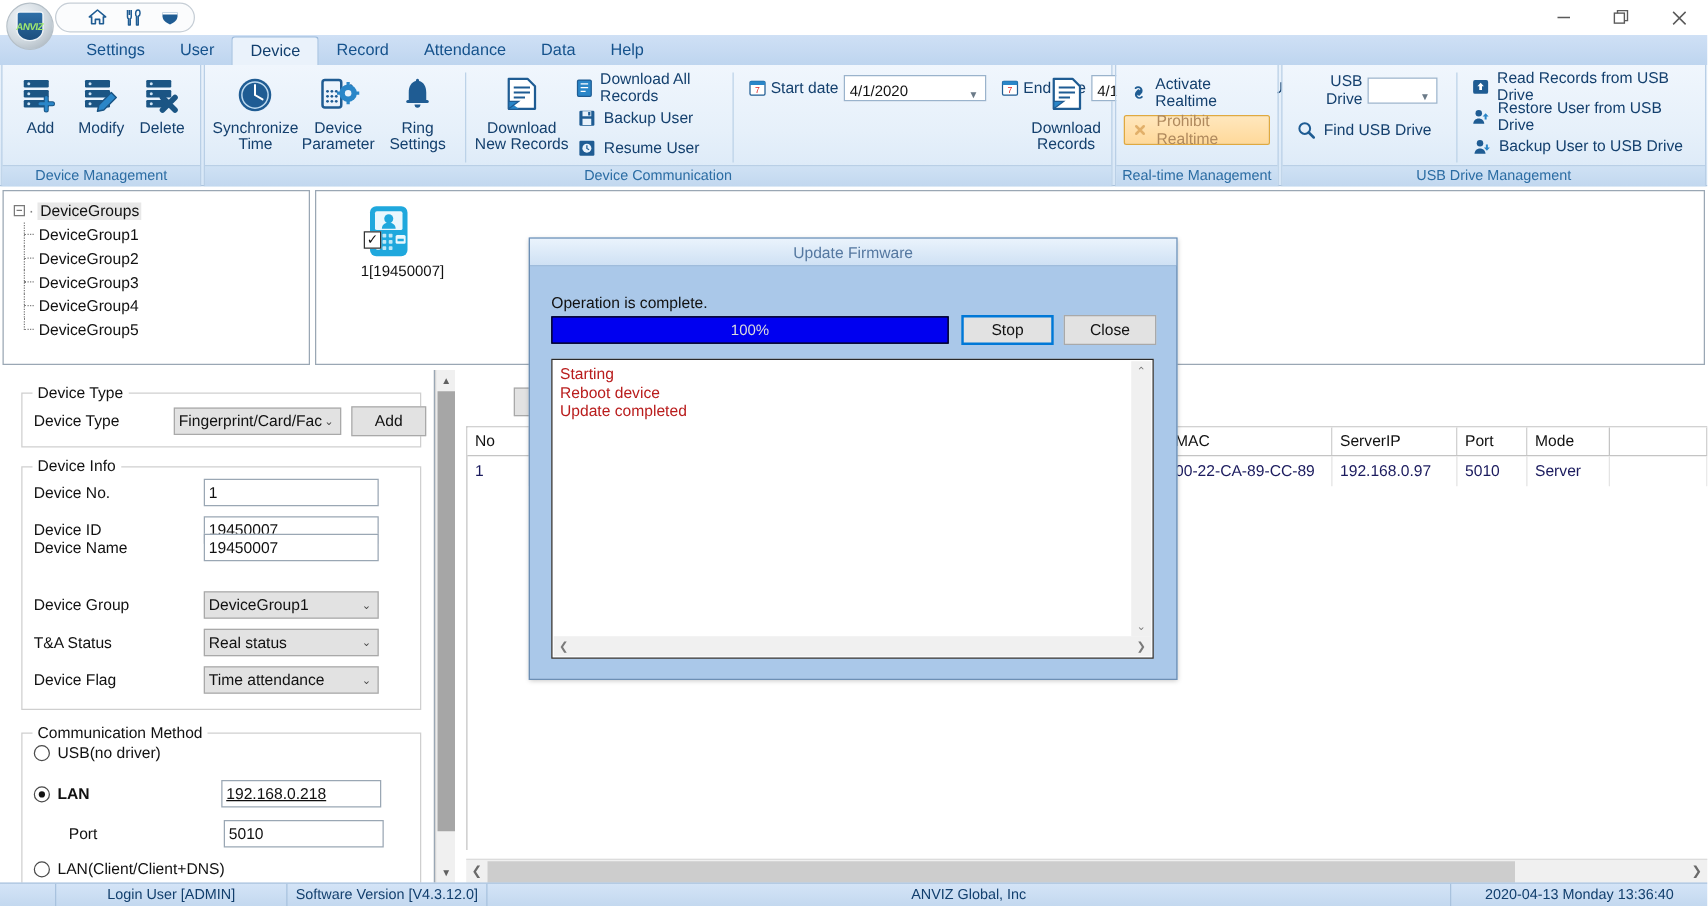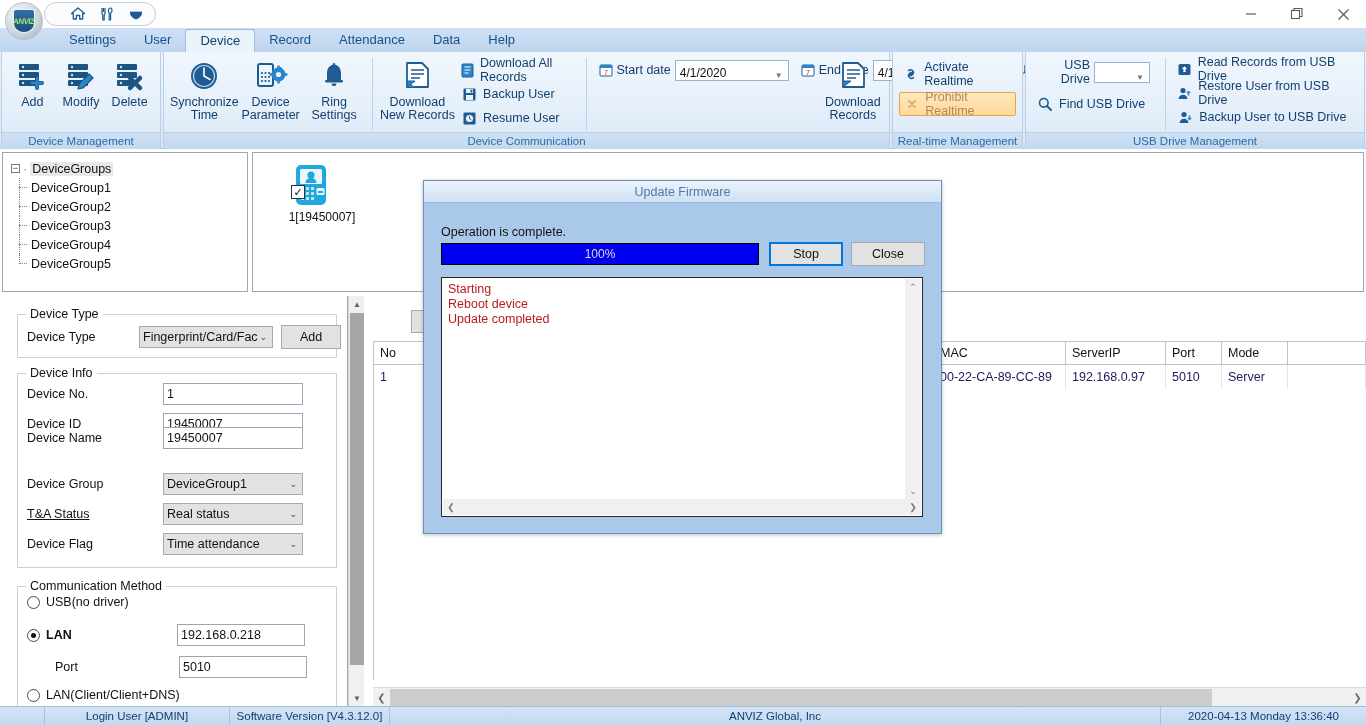--- a/index.html
+++ b/index.html
@@ -235,21 +235,21 @@
   .hscroll {
     position: absolute; left: 8px; right: 0; bottom: 0; height: 19px;
     background: #f0f0f0; border-top: 1px solid #dcdcdc;
     display: flex; align-items: center;
   }
   .hscroll .arrw { width: 17px; height: 17px; display:flex; align-items:center; justify-content:center; color:#6a6a6a; font-size:10px;}
   .hscroll .thumb { height: 17px; background: #cdcdcd; flex: 0 0 auto; width: 822px; }
 
   
   .dialog {
-    position: absolute; left: 423px; top: 180px; width: 519px; height: 354px;
+    position: absolute; left: 423px; top: 190px; width: 519px; height: 354px;
     background: #aac8e9; border: 1px solid #6d8fb4;
     box-shadow: 0 1px 4px rgba(0,0,0,0.25);
     z-index: 50;
   }
   .dtitle {
     height: 22px; background: linear-gradient(#eaf3fc, #cfe1f4);
     display: flex; align-items: center; justify-content: center;
     font-size: 12.5px; color: #5578a0; border-bottom: 1px solid #9fbcdc;
   }
   .dmsg { position: absolute; left: 17px; top: 44px; font-size: 12.5px; color: #111; }
@@ -737,21 +737,21 @@
         <div class="finput" style="width:140px;">19450007</div>
       </div>
       <div class="frow" style="left:9px; top:99px;">
         <span class="flabel" style="width:136px;">Device Group</span>
         <div class="fcombo" style="width:140px;">
           <span>DeviceGroup1</span>
           <span class="ca">⌄</span>
         </div>
       </div>
       <div class="frow" style="left:9px; top:129px;">
-        <span class="flabel" style="width:136px;text-decoration:underline;">T&amp;A Status</span>
+        <span class="flabel" style="width:136px;">T&amp;A Status</span>
         <div class="fcombo" style="width:140px;">
           <span>Real status</span>
           <span class="ca">⌄</span>
         </div>
       </div>
       <div class="frow" style="left:9px; top:159px;">
         <span class="flabel" style="width:136px;">Device Flag</span>
         <div class="fcombo" style="width:140px;">
           <span>Time attendance</span>
           <span class="ca">⌄</span>
@@ -762,21 +762,21 @@
     <div class="fsbox" style="left:17px; top:290px; width:320px; height:130px;">
       <span class="fslegend">Communication Method</span>
 
       <div class="frow" style="left:9px; top:8px; gap:6px;">
         <span class="radio"></span>
         <span class="flabel">USB(no driver)</span>
       </div>
       <div class="frow" style="left:9px; top:37px; gap:6px;">
         <span class="radio on"></span>
         <span class="flabel" style="width:125px;font-weight:bold;">LAN</span>
-        <div class="finput" style="width:128px;">192.168.0.218</div>
+        <div class="finput" style="width:128px;text-decoration:underline;">192.168.0.218</div>
       </div>
       <div class="frow" style="left:9px; top:69px; gap:6px;">
         <span class="flabel" style="width:146px; padding-left:28px;">Port</span>
         <div class="finput" style="width:128px;">5010</div>
       </div>
       <div class="frow" style="left:9px; top:101px; gap:6px;">
         <span class="radio"></span>
         <span class="flabel">LAN(Client/Client+DNS)</span>
       </div>
     </div>

